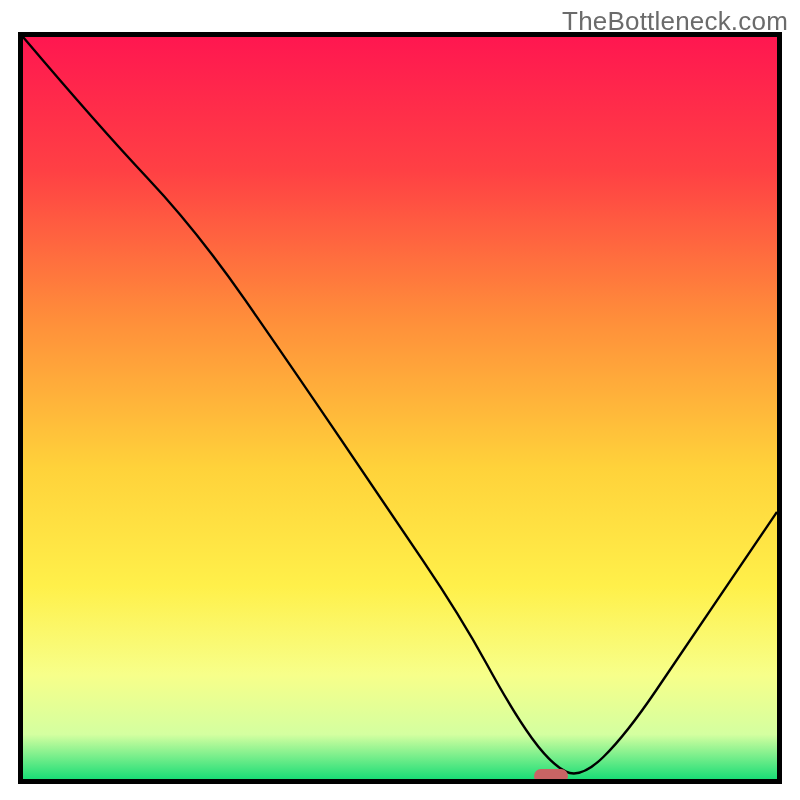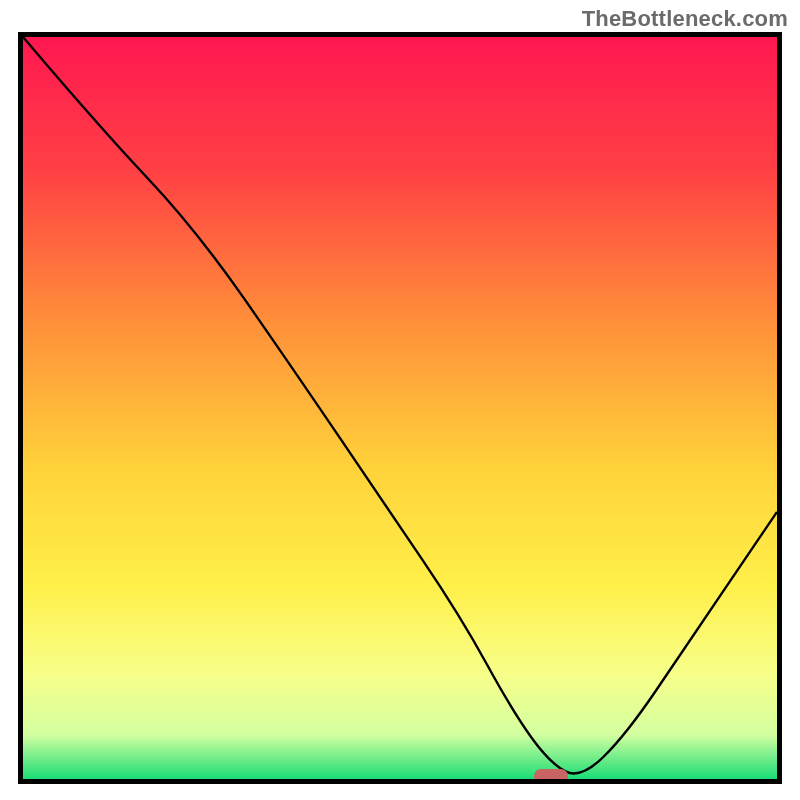--- a/index.html
+++ b/index.html
@@ -12,22 +12,22 @@
   }
   .stage {
     position: relative;
     width: 800px;
     height: 800px;
   }
   .watermark {
     position: absolute;
     top: 6px;
     right: 12px;
-    font-size: 22px;
-    font-weight: 700;
+    font-size: 26px;
+    font-weight: 400;
     color: #6b6b6b;
     letter-spacing: 0.2px;
     z-index: 20;
     user-select: none;
   }
   .plot-frame {
     position: absolute;
     left: 18px;
     top: 32px;
     width: 764px;

